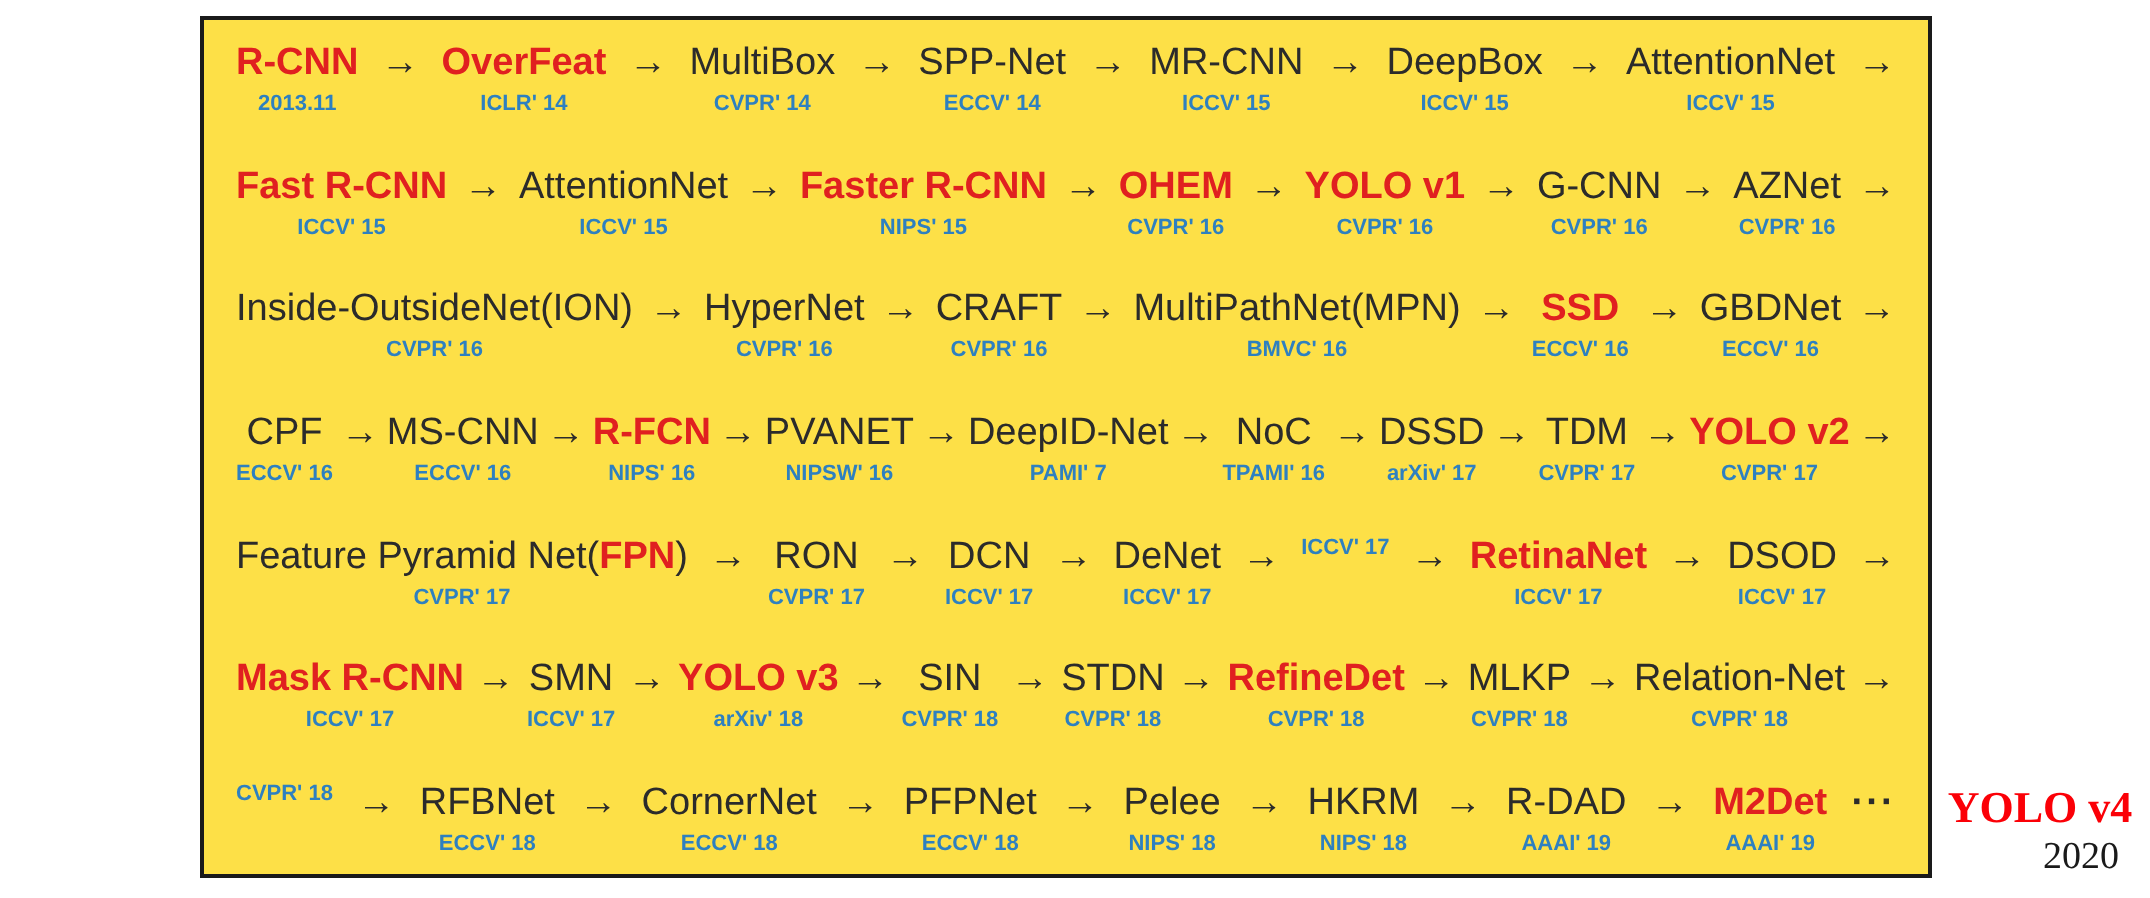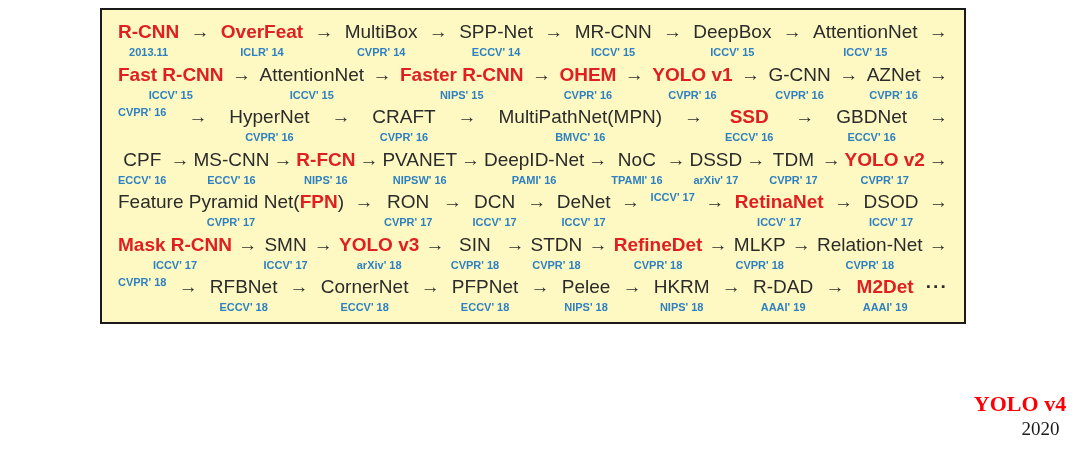--- a/index.html
+++ b/index.html
@@ -6,23 +6,23 @@
   .canvas{
     position:relative;
     width:1075px;height:449px;
     background:#ffffff;
     font-family:"Liberation Sans", sans-serif;
     overflow:hidden;
   }
   .box{
     position:absolute;
     left:100px;top:8px;
-    width:866px;height:316px;
+    width:866px;height:431px;
     border:2px solid #1a1a1a;
-    background:#fef9c3;
+    background:#fde047;
     box-sizing:border-box;
     text-align:center;
   }
   #rows{
     display:flex;
     flex-direction:column;
     justify-content:space-between;
     height:100%;
     box-sizing:border-box;
     padding:9px 14px 8px 16px;
@@ -167,20 +167,21 @@
           </div>
           <div class="arrow">→</div>
           <div class="entry">
             <div class="name">AZNet</div>
             <div class="venue">CVPR' 16</div>
           </div>
           <div class="arrow">→</div>
         </div>
         <div class="row">
           <div class="entry">
+            <div class="name">Inside-OutsideNet(ION)</div>
             <div class="venue">CVPR' 16</div>
           </div>
           <div class="arrow">→</div>
           <div class="entry">
             <div class="name">HyperNet</div>
             <div class="venue">CVPR' 16</div>
           </div>
           <div class="arrow">→</div>
           <div class="entry">
             <div class="name">CRAFT</div>
@@ -219,21 +220,21 @@
             <div class="venue">NIPS' 16</div>
           </div>
           <div class="arrow">→</div>
           <div class="entry">
             <div class="name">PVANET</div>
             <div class="venue">NIPSW' 16</div>
           </div>
           <div class="arrow">→</div>
           <div class="entry">
             <div class="name">DeepID-Net</div>
-            <div class="venue">PAMI' 16</div>
+            <div class="venue">PAMI' 7</div>
           </div>
           <div class="arrow">→</div>
           <div class="entry">
             <div class="name">NoC</div>
             <div class="venue">TPAMI' 16</div>
           </div>
           <div class="arrow">→</div>
           <div class="entry">
             <div class="name">DSSD</div>
             <div class="venue">arXiv' 17</div>

